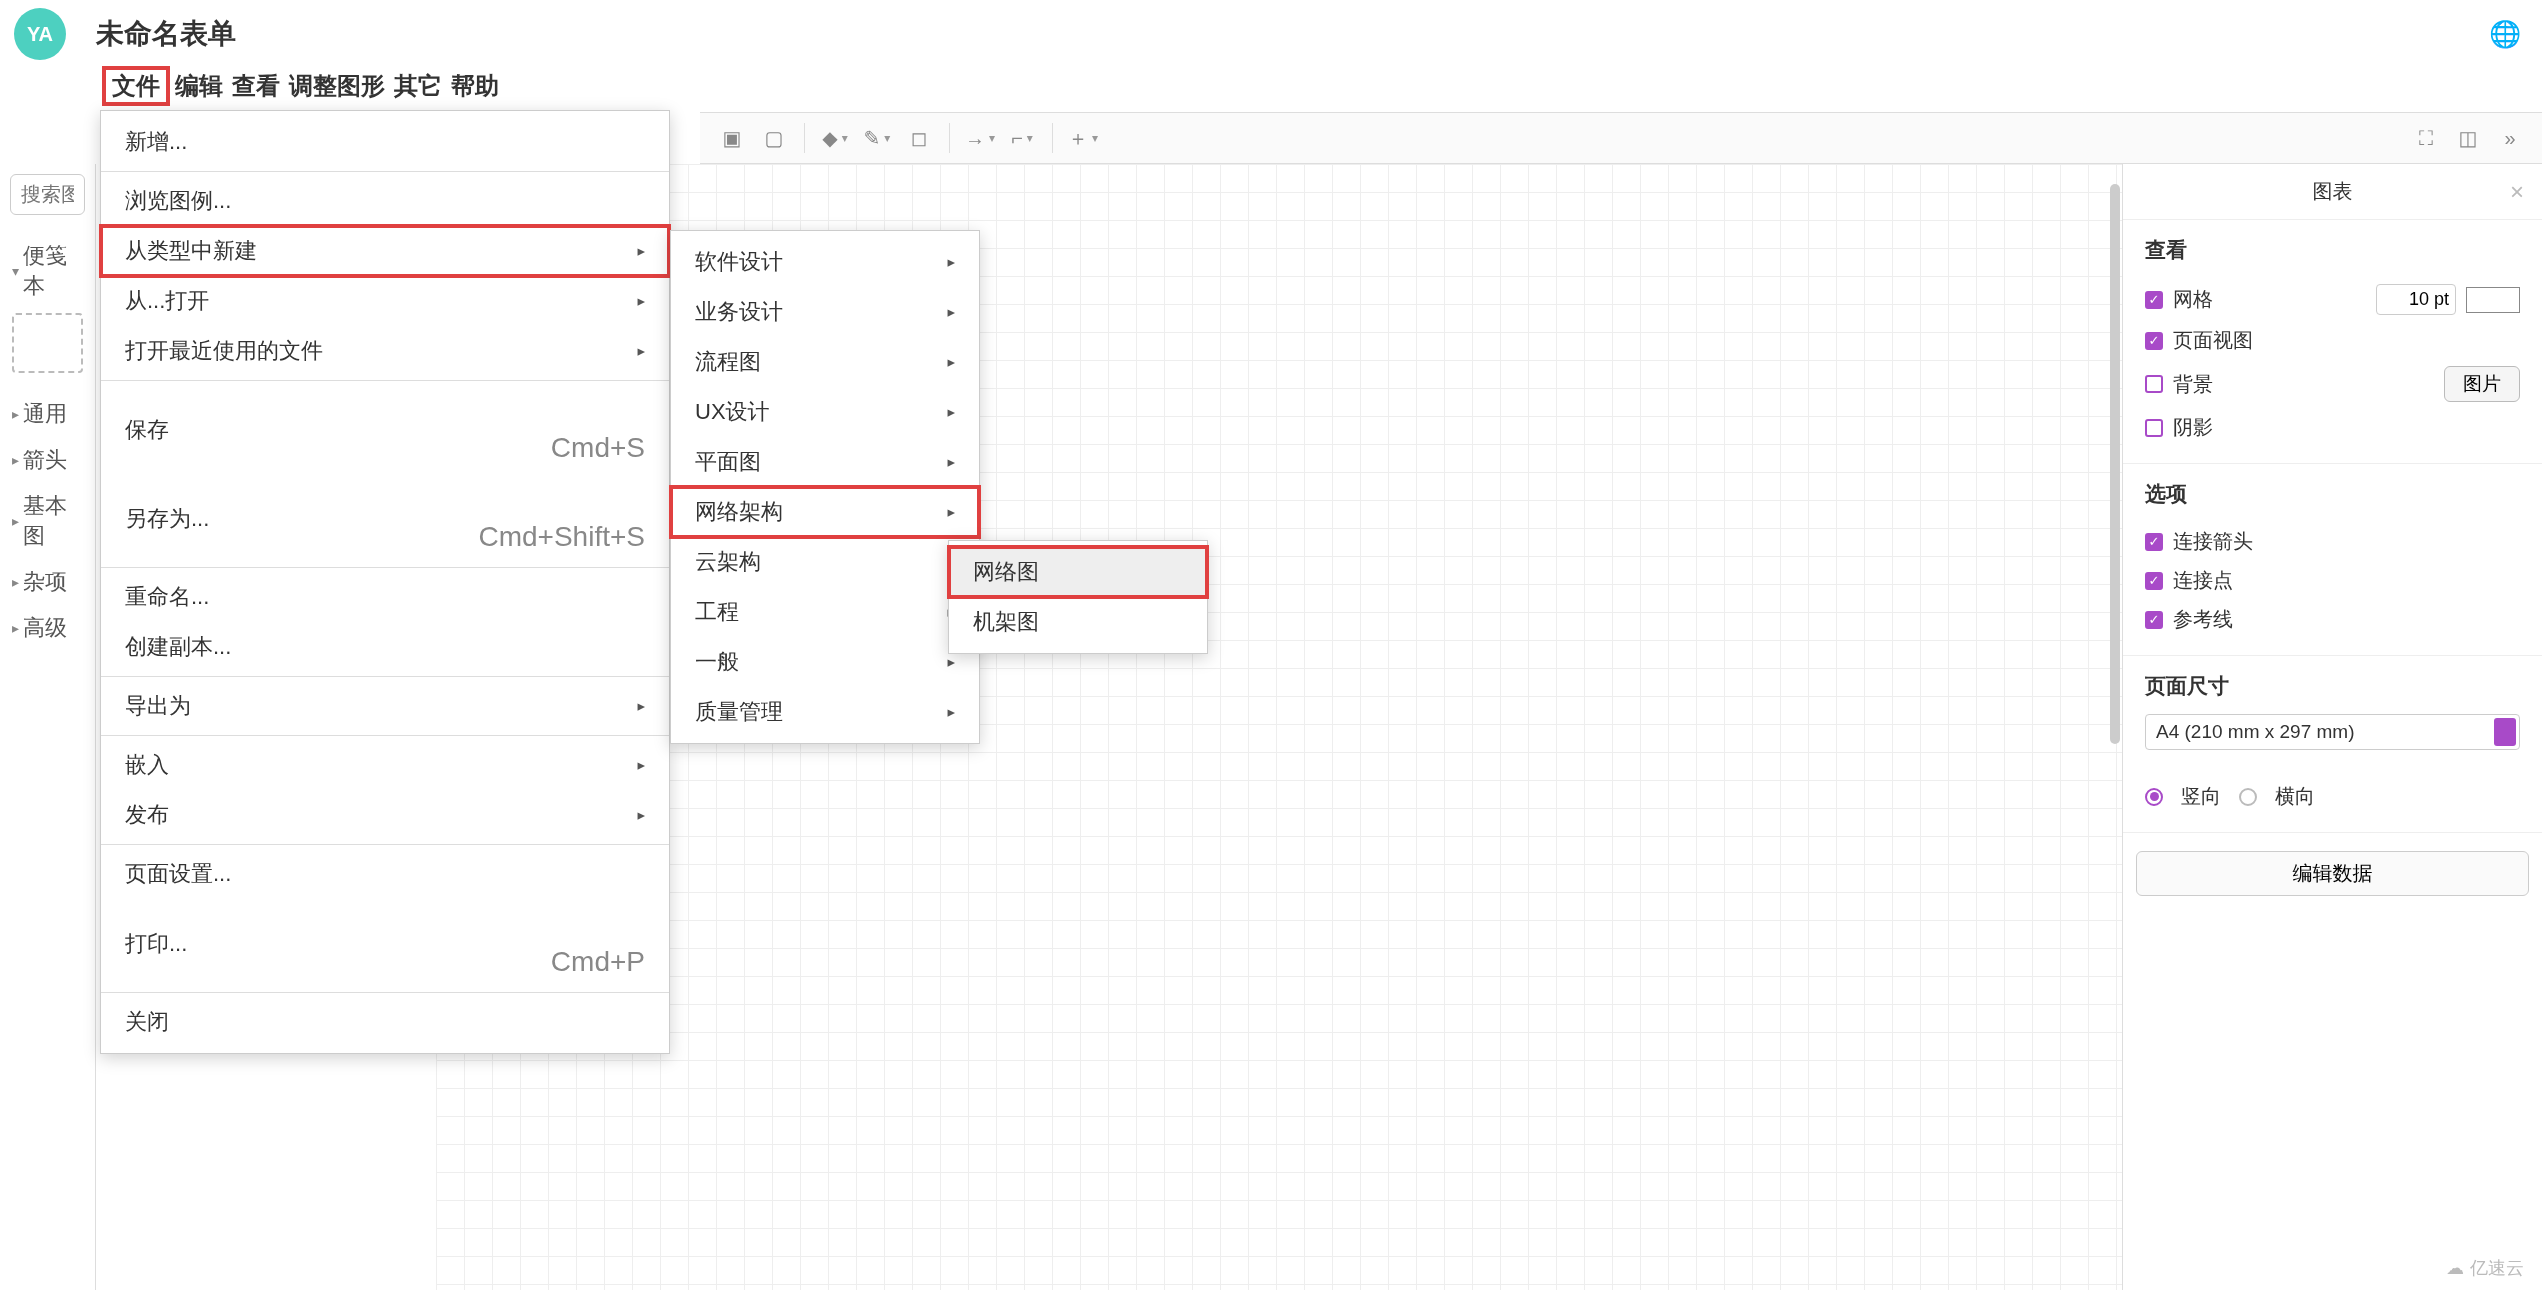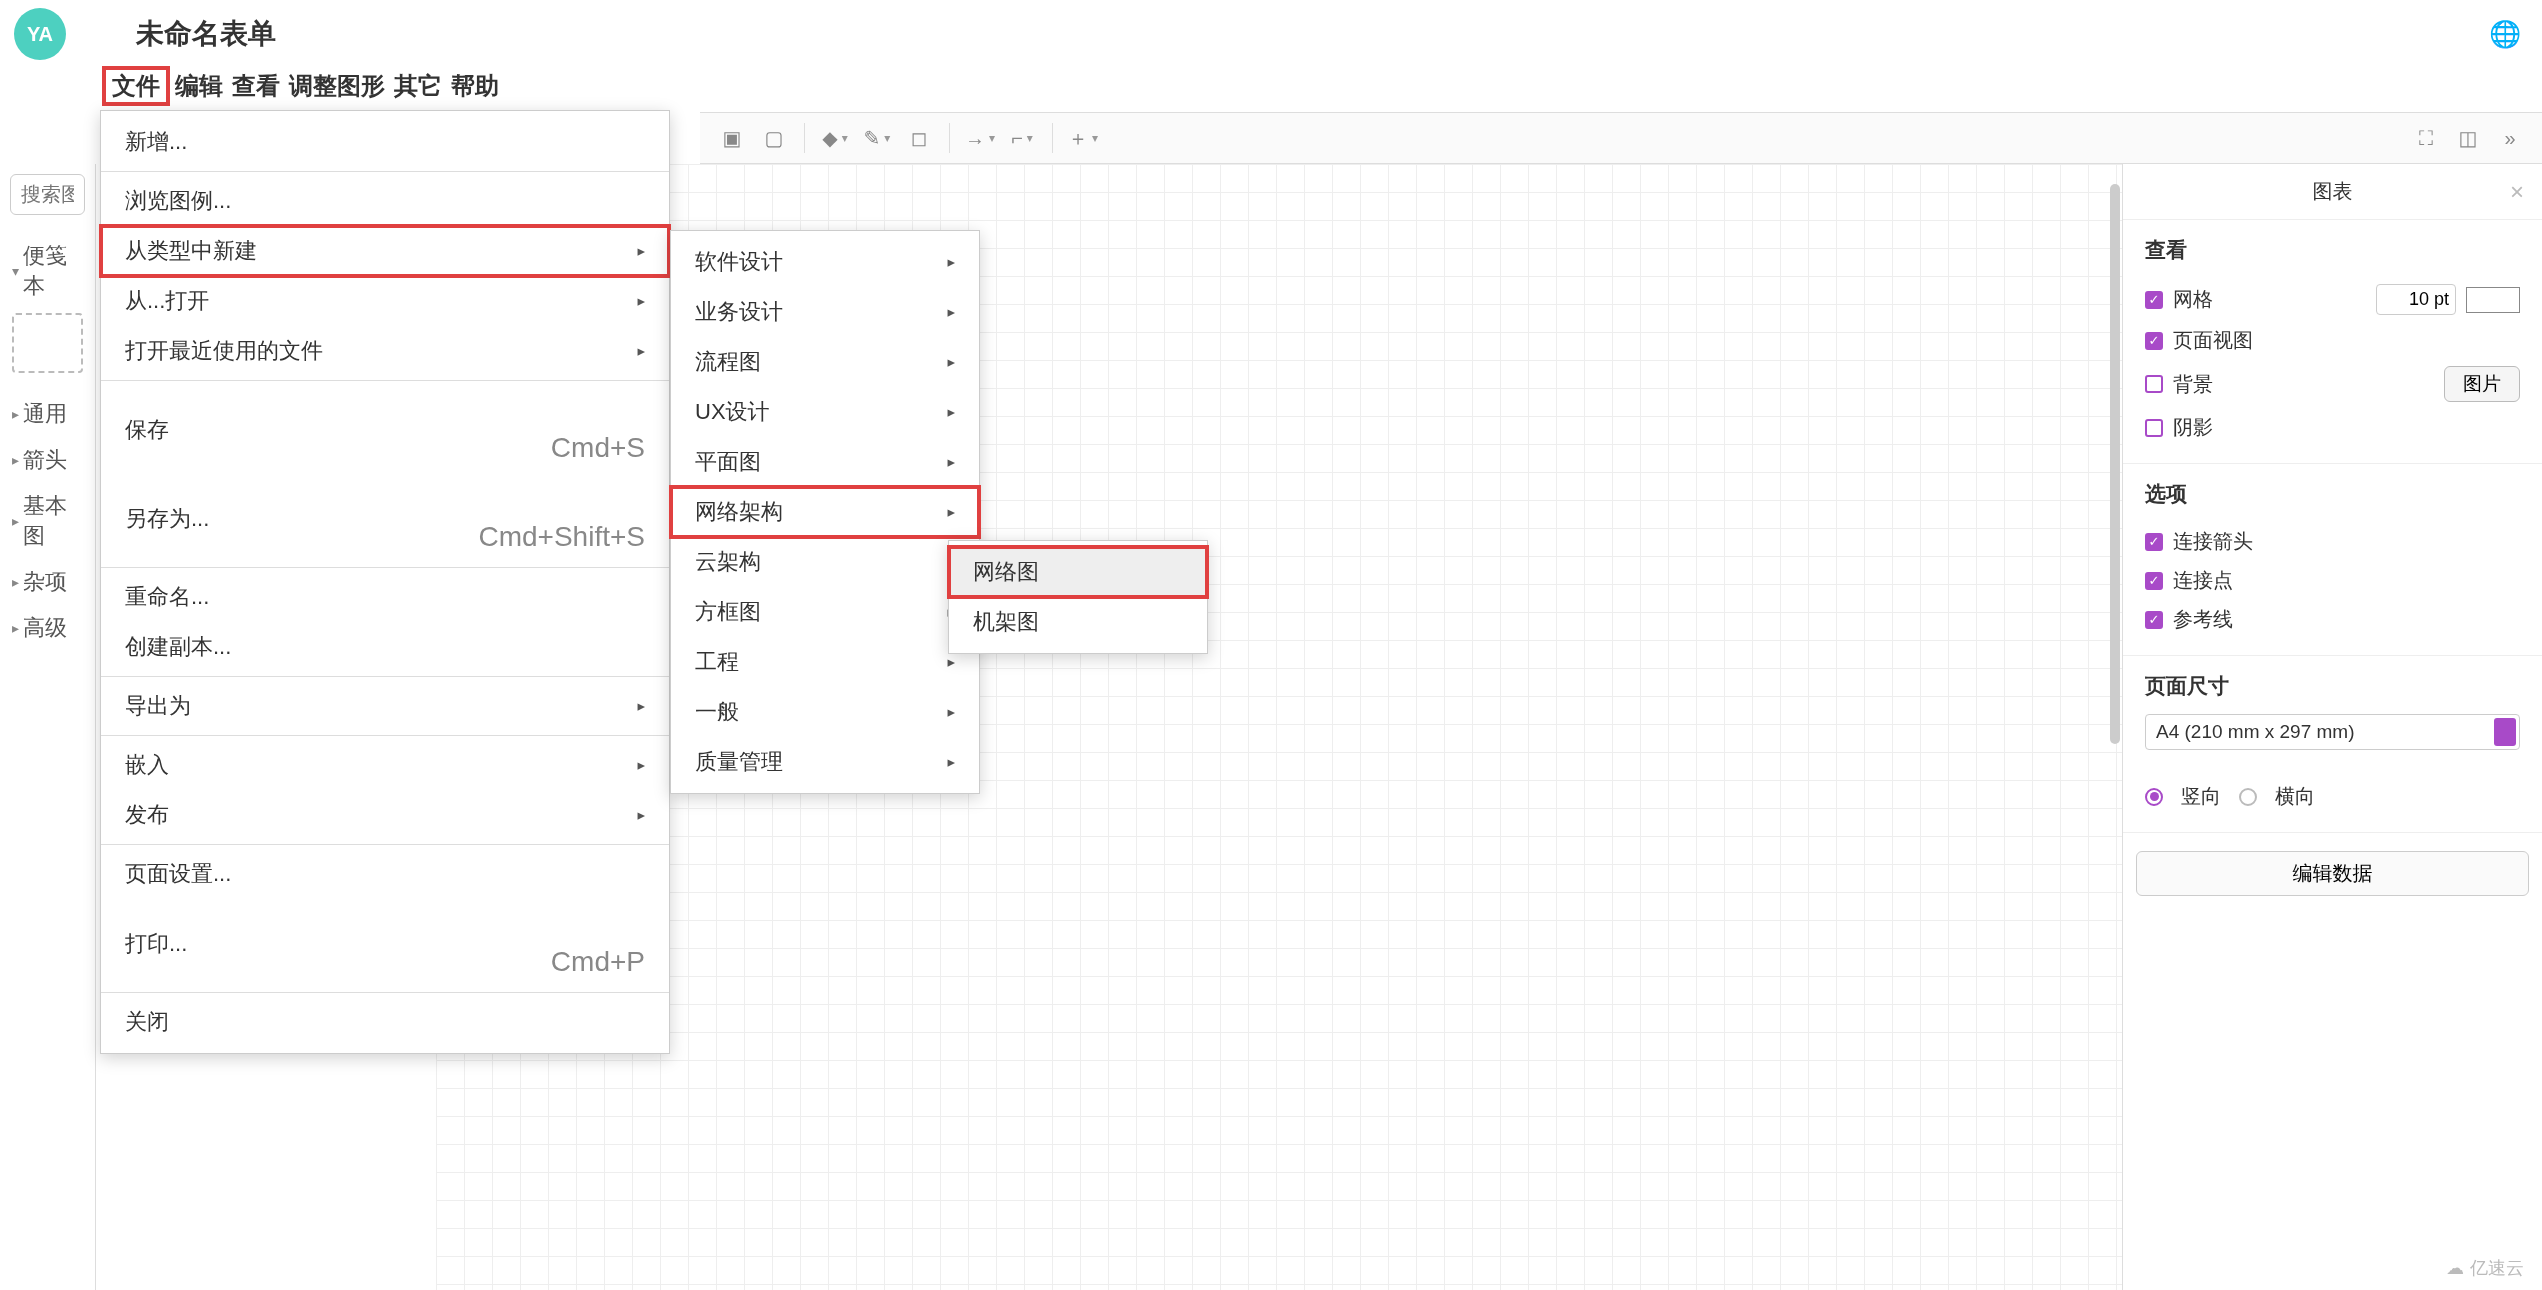--- a/index.html
+++ b/index.html
@@ -3,21 +3,21 @@
 <meta charset="utf-8">
 <style>
 * { margin: 0; padding: 0; box-sizing: border-box; font-family: -apple-system, "Helvetica Neue", Arial, sans-serif; }
 body { font-size: 22px; color: #333; background: #fff; overflow: hidden; }
 
 .app { display: flex; flex-direction: column; height: 100vh; width: 100vw; }
 
 
 .header { display: flex; align-items: center; padding: 8px 20px 4px 14px; }
 .avatar { width: 52px; height: 52px; border-radius: 50%; background: #4dd0c0; color: #fff; font-weight: 600; font-size: 20px; display: flex; align-items: center; justify-content: center; margin-right: 30px; }
-.title { font-size: 28px; font-weight: 700; flex: 1; margin-left: 40px; }
+.title { font-size: 28px; font-weight: 700; flex: 1; }
 .globe-icon { font-size: 26px; color: #999; }
 
 
 .menubar { display: flex; gap: 9px; padding: 6px 0 10px 106px; font-size: 24px; font-weight: 600; }
 .menu-item { cursor: pointer; position: relative; }
 .menu-item.highlighted { outline: 4px solid #e04040; outline-offset: 0px; padding: 0 6px; }
 
 
 .toolbar { display: flex; align-items: center; padding: 6px 12px; border-top: 1px solid #ddd; border-bottom: 1px solid #ddd; gap: 2px; height: 52px; background: #fafafa; margin-left: 700px; }
 .tbtn { width: 40px; height: 36px; display: flex; align-items: center; justify-content: center; color: #888; cursor: pointer; font-size: 20px; }
@@ -268,21 +268,20 @@
   </div>
 
 <div class="menu-panel sub1" id="sub1">
     <div class="mp-item mp-sub">软件设计</div>
     <div class="mp-item mp-sub">业务设计</div>
     <div class="mp-item mp-sub">流程图</div>
     <div class="mp-item mp-sub">UX设计</div>
     <div class="mp-item mp-sub">平面图</div>
     <div class="mp-item mp-sub highlighted">网络架构</div>
     <div class="mp-item mp-sub">云架构</div>
-    <div class="mp-item mp-sub">方框图</div>
     <div class="mp-item mp-sub">工程</div>
     <div class="mp-item mp-sub">一般</div>
     <div class="mp-item mp-sub">质量管理</div>
   </div>
 
 <div class="menu-panel sub2" id="sub2">
     <div class="mp-item hover highlighted">网络图</div>
     <div class="mp-item">机架图</div>
   </div>
 

